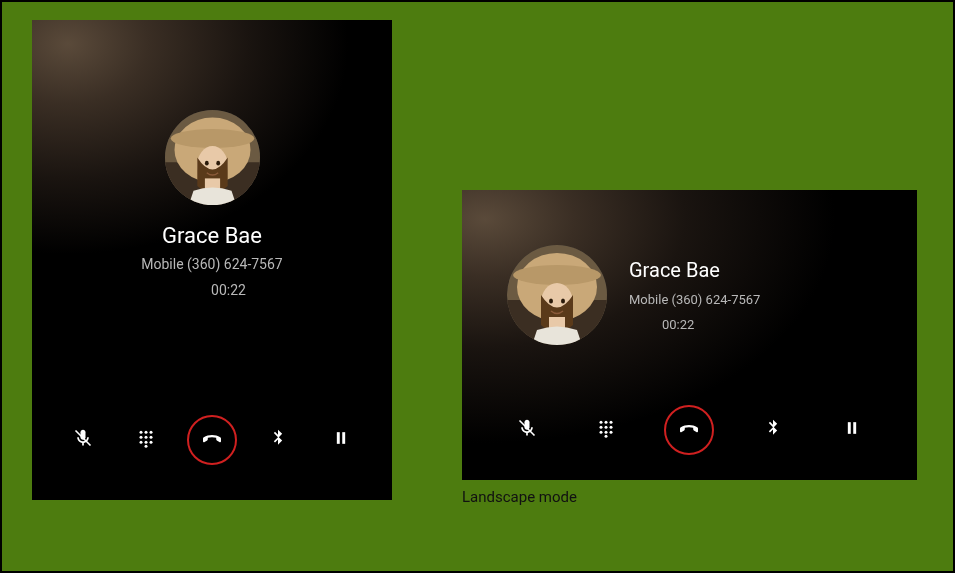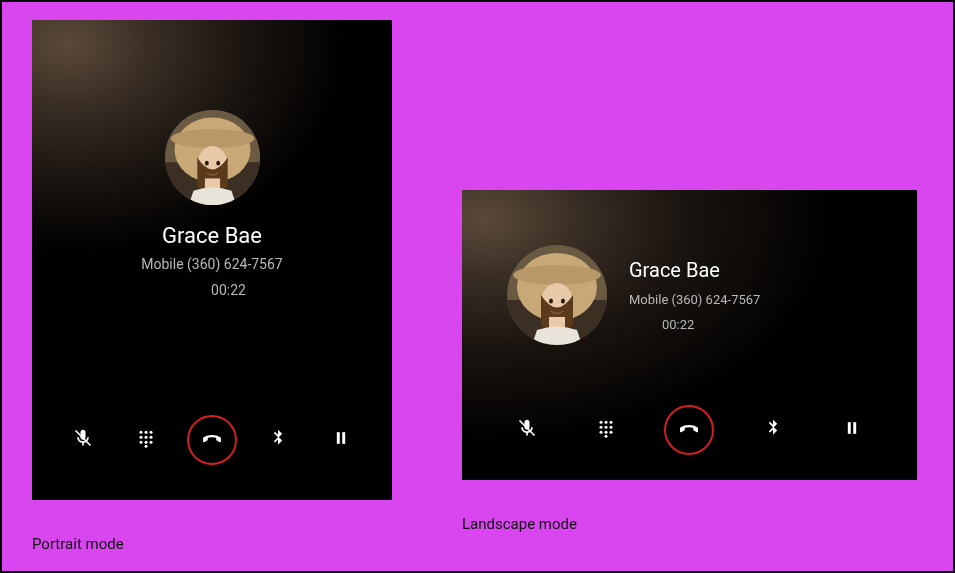--- a/index.html
+++ b/index.html
@@ -6,34 +6,34 @@
   body {
     font-family: -apple-system, BlinkMacSystemFont, "Segoe UI", Roboto, Arial, sans-serif;
     background: #fff;
     padding: 0;
   }
   .outer-frame {
     width: 955px;
     height: 573px;
     border: 2px solid #000;
     position: relative;
-    background: #d946ef;
+    background: #4d7c0f;
   }
   .container {
     display: flex;
     gap: 70px;
     padding: 18px 30px 30px 30px;
     align-items: flex-start;
   }
   .mode-block {
     display: flex;
     flex-direction: column;
   }
   .caption {
-    margin-top: 35px;
+    margin-top: 8px;
     font-size: 15px;
     color: #111;
   }
 
   
   .screen-portrait {
     width: 360px;
     height: 480px;
     background: radial-gradient(ellipse 400px 300px at 10% 5%, #5a4a3a 0%, #3a2e24 20%, #1a1410 45%, #000 70%);
     position: relative;
@@ -233,21 +233,20 @@
                   <use href="#icon-bluetooth"></use>
                 </svg></span>
           </div>
           <div class="call-btn" title="hold">
             <span><svg viewBox="0 0 24 24">
                   <use href="#icon-pause"></use>
                 </svg></span>
           </div>
         </div>
       </div>
-      <div class="caption">Portrait mode</div>
     </div>
 
     <div class="mode-block">
       <div class="screen-landscape">
         <div class="landscape-content">
           <div class="avatar-ls">
             <svg viewBox="0 0 100 100">
                 <use href="#avatar-art"></use>
               </svg>
           </div>

